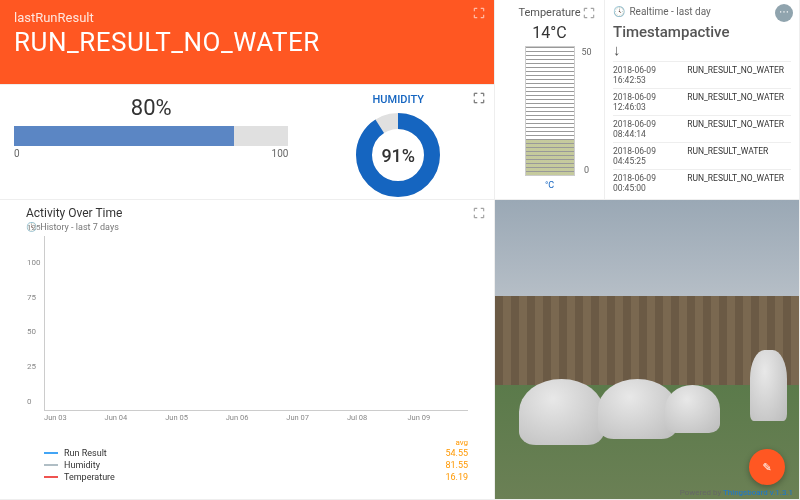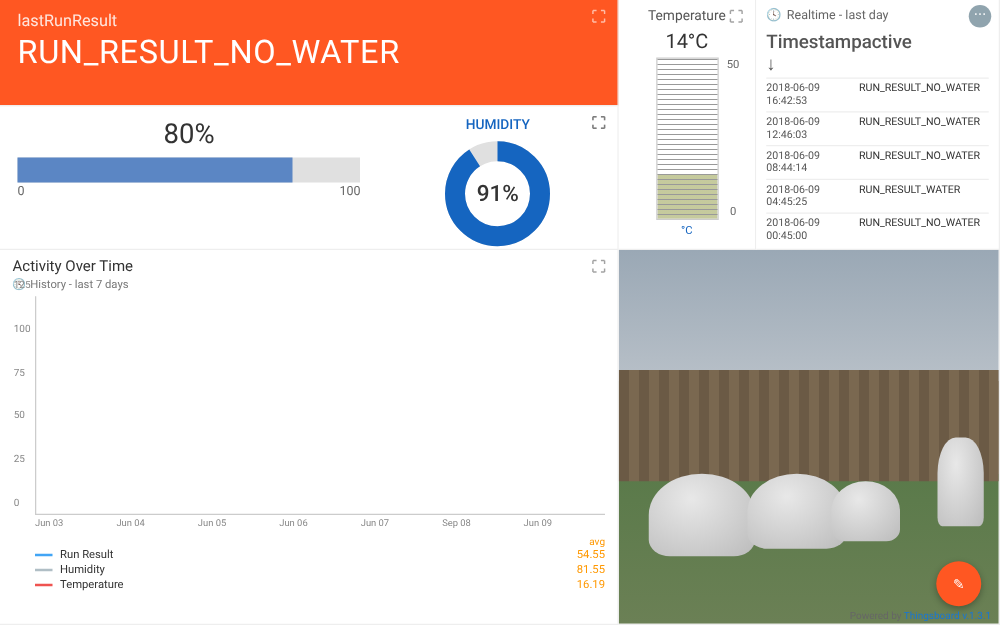--- a/index.html
+++ b/index.html
@@ -40,33 +40,33 @@
 .rt-menu{position:absolute;top:4px;right:6px;width:18px;height:18px;border-radius:50%;background:#90a4ae;color:#fff;text-align:center;line-height:16px;cursor:pointer}
 .rt-cols{display:flex;font-weight:500;color:#555;margin:6px 0 2px;font-size:15px}
 .rt-cols .c1{flex:1}
 .rt-cols .c2{flex:1.4}
 .rt-row{display:flex;padding:3px 0;border-top:1px solid #eee;font-size:8.5px}
 .rt-row .c1{flex:1;color:#555}
 .rt-row .c2{flex:1.4;color:#333;white-space:nowrap;overflow:hidden}
 .pager{display:flex;justify-content:flex-end;align-items:center;gap:8px;margin-top:4px;color:#888;font-size:9px}
 .pager span.btn{cursor:pointer;padding:2px 4px}
 
-.act{grid-column:1;grid-row:3;padding:6px 10px}
+.act{grid-column:1;grid-row:3;padding:6px 26px}
 .act h3{font-size:12px;font-weight:400}
 .act .sub{font-size:9px;color:#777;display:flex;align-items:center;gap:3px;margin:2px 0 4px}
 .chart{height:175px;position:relative;border-left:1px solid #ccc;border-bottom:1px solid #ccc;margin-left:18px}
 .ylab{position:absolute;left:-18px;font-size:8px;color:#888;transform:translateY(-50%)}
 .bars{position:absolute;inset:0;display:flex;align-items:flex-end;gap:1px;padding:0 2px}
 .bg{flex:1;display:flex;flex-direction:column-reverse;position:relative}
 .bg .r{background:#ef5350}
 .bg .g{background:#b0bec5}
 .bg .b{background:#42a5f5}
 .xlab{display:flex;margin-left:18px;font-size:7.5px;color:#888;margin-top:2px}
 .xlab span{flex:1;text-align:left}
-.legend{margin-left:18px;margin-top:6px;font-size:9px}
+.legend{margin-left:18px;margin-top:16px;font-size:9px}
 .legend .row{display:flex;align-items:center;gap:6px;padding:1px 0}
 .legend .sw{width:14px;height:2px}
 .legend .avg{margin-left:auto;color:#ff9800}
 .legend .hdr{display:flex;color:#ff9800;font-size:8px}
 .legend .hdr span{margin-left:auto}
 
 .photo{grid-column:2/4;grid-row:3;position:relative;overflow:hidden}
 .photo .sky{position:absolute;inset:0;background:linear-gradient(to bottom,#9aa8b5 0%,#b8c0c8 35%,#7a6f5a 35%,#8a7d68 60%,#5a7a4a 60%,#6b8055 100%)}
 .photo .fence{position:absolute;top:32%;left:0;right:0;height:30%;background:repeating-linear-gradient(90deg,#6b5a45 0,#6b5a45 8px,#7a6850 8px,#7a6850 16px)}
 .photo .tarp{position:absolute;background:radial-gradient(ellipse at 40% 30%,#e8e8e8,#bbb);border-radius:50% 50% 20% 20%}
@@ -329,21 +329,21 @@
             <div class="b" style="height:12%"></div>
           </div>
         </div>
     </div>
     <div class="xlab" id="xlabs">
         <span>Jun 03</span>
         <span>Jun 04</span>
         <span>Jun 05</span>
         <span>Jun 06</span>
         <span>Jun 07</span>
-        <span>Sep 08</span>
+        <span>Jul 08</span>
         <span>Jun 09</span>
       </div>
     <div class="legend">
       <div class="hdr">
           <span>avg</span>
         </div>
       <div id="legend-rows">
           <div class="row">
             <div class="sw" style="background:#42a5f5"></div>
             <span>Run Result</span>

